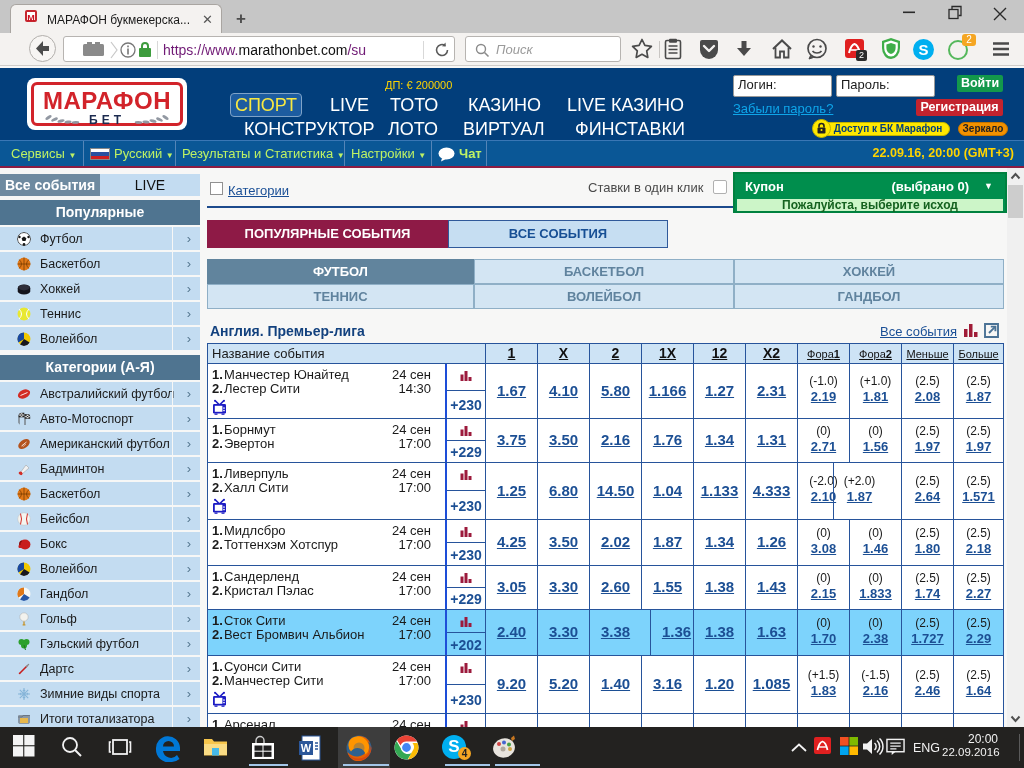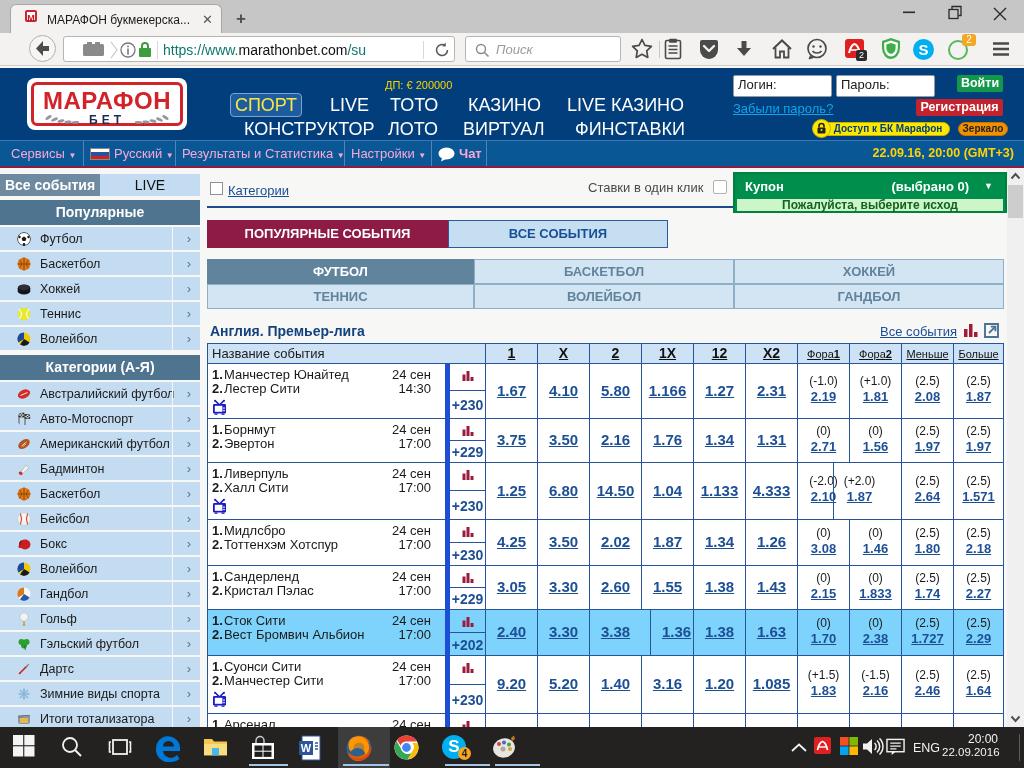--- a/index.html
+++ b/index.html
@@ -13,42 +13,42 @@
 #tab .ttl { position:absolute; left:36px; top:8px; font-size:12px; color:#1a1a1a; white-space:nowrap; }
 #tab .cls { position:absolute; right:8px; top:7px; font-size:13px; color:#555; }
 #newtab { position:absolute; left:236px; top:9px; font-size:17px; color:#4d4d4d; font-weight:bold; }
 .winbtn { position:absolute; top:0; height:33px; color:#404040; text-align:center; }
 #toolbar { position:absolute; left:0; top:33px; width:1024px; height:33px; background:#f4f2f0; border-bottom:1px solid #cfccc9; }
 #backbtn { position:absolute; left:29px; top:2px; width:27px; height:27px; border:1px solid #b2afac; border-radius:50%; background:#f7f5f3; }
 #urlbar { position:absolute; left:63px; top:3px; width:392px; height:26px; background:#fff; border:1px solid #b7b4b1; border-radius:3px; }
 #searchbar { position:absolute; left:465px; top:3px; width:156px; height:26px; background:#fff; border:1px solid #b7b4b1; border-radius:3px; }
 .tbicon { position:absolute; top:3px; width:26px; height:26px; }
 #urltext { position:absolute; left:99px; top:5px; font-size:14px; white-space:nowrap; }
-#urltext .gr { color:#0f766e; }
+#urltext .gr { color:#701a75; }
 #urltext .bk { color:#111; }
 
 
 #header { position:absolute; left:0; top:68px; width:1024px; height:72px; background:#023e7b; }
 #logo { position:absolute; left:27px; top:10px; width:160px; height:52px; background:#fff; border-radius:8px; }
 #logo .in { position:absolute; left:4px; top:4px; right:4px; bottom:4px; border:3px solid #d2232a; border-radius:6px; text-align:center; }
 #logo .m1 { font-size:24px; font-weight:bold; color:#d2232a; letter-spacing:0.5px; line-height:26px; margin-top:3px; }
 #logo .m2 { font-size:12px; font-weight:bold; color:#1c2b50; letter-spacing:4px; line-height:12px; }
 .tnav { position:absolute; color:#fff; font-size:18px; white-space:nowrap; }
 #sportbox { position:absolute; left:230px; top:25px; width:72px; height:24px; background:#1d5ca0; border:1px solid #7fa3c8; border-radius:4px; color:#f8e841; font-size:18px; text-align:center; line-height:22px; }
 #dp { position:absolute; left:385px; top:11px; color:#ffd400; font-size:11px; }
 .inp { position:absolute; top:7px; height:22px; background:#fff; border:1px solid #999; border-radius:2px; font-size:13px; color:#1a1a1a; padding:1px 4px; }
 #btn-voiti { position:absolute; left:957px; top:7px; width:46px; height:17px; background:#13984b; color:#fff; font-size:12.5px; font-weight:bold; text-align:center; line-height:16px; border-radius:2px; }
 #forgot { position:absolute; left:733px; top:33px; color:#0ea5e9; font-size:13px; text-decoration:underline; }
 #btn-reg { position:absolute; left:916px; top:31px; width:87px; height:17px; background:#c3232e; color:#fff; font-size:12.5px; font-weight:bold; text-align:center; line-height:16px; border-radius:2px; }
 #pill-dostup { position:absolute; left:818px; top:54px; width:132px; height:14px; background:#ffe800; border:1px solid #c3b400; border-radius:8px; color:#023e7b; font-size:10px; font-weight:bold; text-align:center; line-height:12px; }
 #pill-zerkalo { position:absolute; left:958px; top:54px; width:50px; height:14px; background:#f29100; border:1px solid #c47400; border-radius:8px; color:#222; font-size:10px; font-weight:bold; text-align:center; line-height:12px; }
 
 
 #navbar { position:absolute; left:0; top:140px; width:1024px; height:26px; background:#0a5796; border-top:1px solid #3a77b5; }
-#navbar .it { position:absolute; top:0; height:36px; color:#f9a8d4; font-size:13px; line-height:25px; }
+#navbar .it { position:absolute; top:0; height:36px; color:#bef264; font-size:13px; line-height:25px; }
 #navbar .sep { position:absolute; top:0; width:1px; height:26px; background:#5585b7; }
 #redline { position:absolute; left:0; top:166px; width:1024px; height:2px; background:#8c1c42; }
 #clockline { position:absolute; right:10px; top:146px; color:#ffd400; font-size:12.5px; font-weight:bold; }
 
 
 #sidebar { position:absolute; left:0; top:168px; width:200px; height:559px; }
 .sbtab { position:absolute; top:6px; height:22px; width:100px; font-size:14px; font-weight:bold; text-align:center; line-height:22px; }
 .sbhead { position:absolute; left:0; width:200px; height:25px; background:#4f7490; color:#fff; font-size:14px; font-weight:bold; text-align:center; line-height:25px; }
 .sbitem { position:absolute; left:0; width:200px; height:24px; background:#c3dcf1; border-bottom:1px solid #f7f7f6; }
 .sbitem .txt { position:absolute; left:40px; top:0; font-size:12.5px; color:#1a1a1a; line-height:24px; white-space:nowrap; }
@@ -78,21 +78,21 @@
 #tbl { border:1px solid #27549b; }
 .trow { position:absolute; left:0; width:795px; border-bottom:1px solid #27549b; }
 .hname { position:absolute; left:4px; top:2px; font-size:13px; color:#1a1a1a; }
 .hcell { position:absolute; top:0; height:19px; border-left:1px solid #27549b; text-align:center; font-size:14px; color:#111; line-height:19px; }
 .hcell b, .hcell span { text-decoration:underline; }
 .hcell .sm { font-size:11px; font-weight:normal; }
 .ncell { position:absolute; left:0; top:0; height:100%; }
 .t1 { margin-left:4px; font-size:13px; color:#1a1a1a; line-height:14px; margin-top:4px; white-space:nowrap; }
 .t1 + .t1 { margin-top:0px; }
 .dt { position:absolute; right:14px; top:4px; font-size:13px; color:#1a1a1a; text-align:right; line-height:14px; }
-.icell { position:absolute; top:0; height:100%; border-left:5px solid #1d4ed8; }
+.icell { position:absolute; top:0; height:100%; border-left:2px solid #1d4ed8; }
 .ictop { border-bottom:1px solid #27549b; text-align:center; padding-top:3px; }
 .icbot { text-align:center; font-size:14px; font-weight:bold; color:#1c4f94; display:flex; align-items:center; justify-content:center; }
 .ocell { position:absolute; top:0; height:100%; border-left:1px solid #27549b; text-align:center; }
 .fcell { position:absolute; top:0; height:100%; border-left:1px solid #27549b; text-align:center; font-size:12px; line-height:15px; }
 .odd { font-size:15px; font-weight:bold; color:#1c4f94; text-decoration:underline; }
 .odd.f { font-size:13px; }
 .fp { color:#1a1a1a; }
 
 
 #scroll { position:absolute; left:1007px; top:168px; width:17px; height:559px; background:#f0f0f0; }

